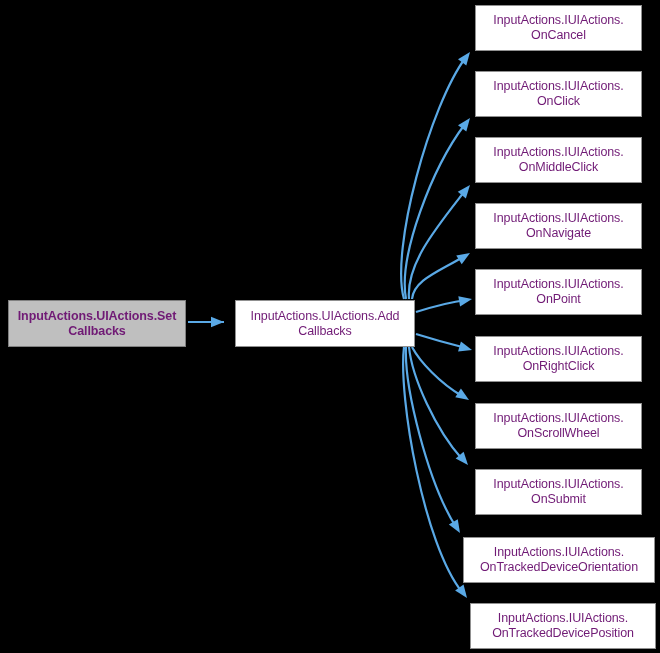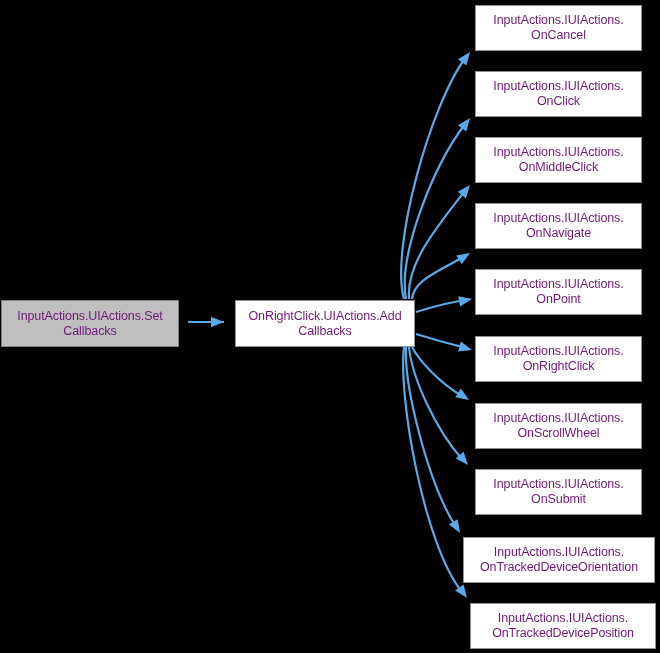--- a/index.html
+++ b/index.html
@@ -98,26 +98,26 @@
       <g>
         <path d="M 406,347 C 404,387 428,483 456,527" fill="none" stroke="#5aa9e6" stroke-width="2.2"></path>
         <polygon points="0,0 -13,-5.2 -13,5.2" fill="#5aa9e6" transform="translate(460,533) rotate(59)"></polygon>
       </g>
       <g>
         <path d="M 404,347 C 398,397 424,545 462,592" fill="none" stroke="#5aa9e6" stroke-width="2.2"></path>
         <polygon points="0,0 -13,-5.2 -13,5.2" fill="#5aa9e6" transform="translate(467,598) rotate(54)"></polygon>
       </g>
     </svg>
 
-<div class="node current" style="left: 1px; top: 300px; width: 178px; height: 47px;">
+<div class="node current" style="left: 8px; top: 300px; width: 178px; height: 47px; font-weight: bold;">
       <span class="label">InputActions.UIActions.Set
 Callbacks</span>
     </div>
     <div class="node" style="left: 235px; top: 300px; width: 180px; height: 47px;">
-      <span class="label">OnRightClick.UIActions.Add
+      <span class="label">InputActions.UIActions.Add
 Callbacks</span>
     </div>
     <div class="node" style="left: 475px; top: 5px; width: 167px; height: 46px;">
       <span class="label">InputActions.IUIActions.
 OnCancel</span>
     </div>
     <div class="node" style="left: 475px; top: 71px; width: 167px; height: 46px;">
       <span class="label">InputActions.IUIActions.
 OnClick</span>
     </div>

